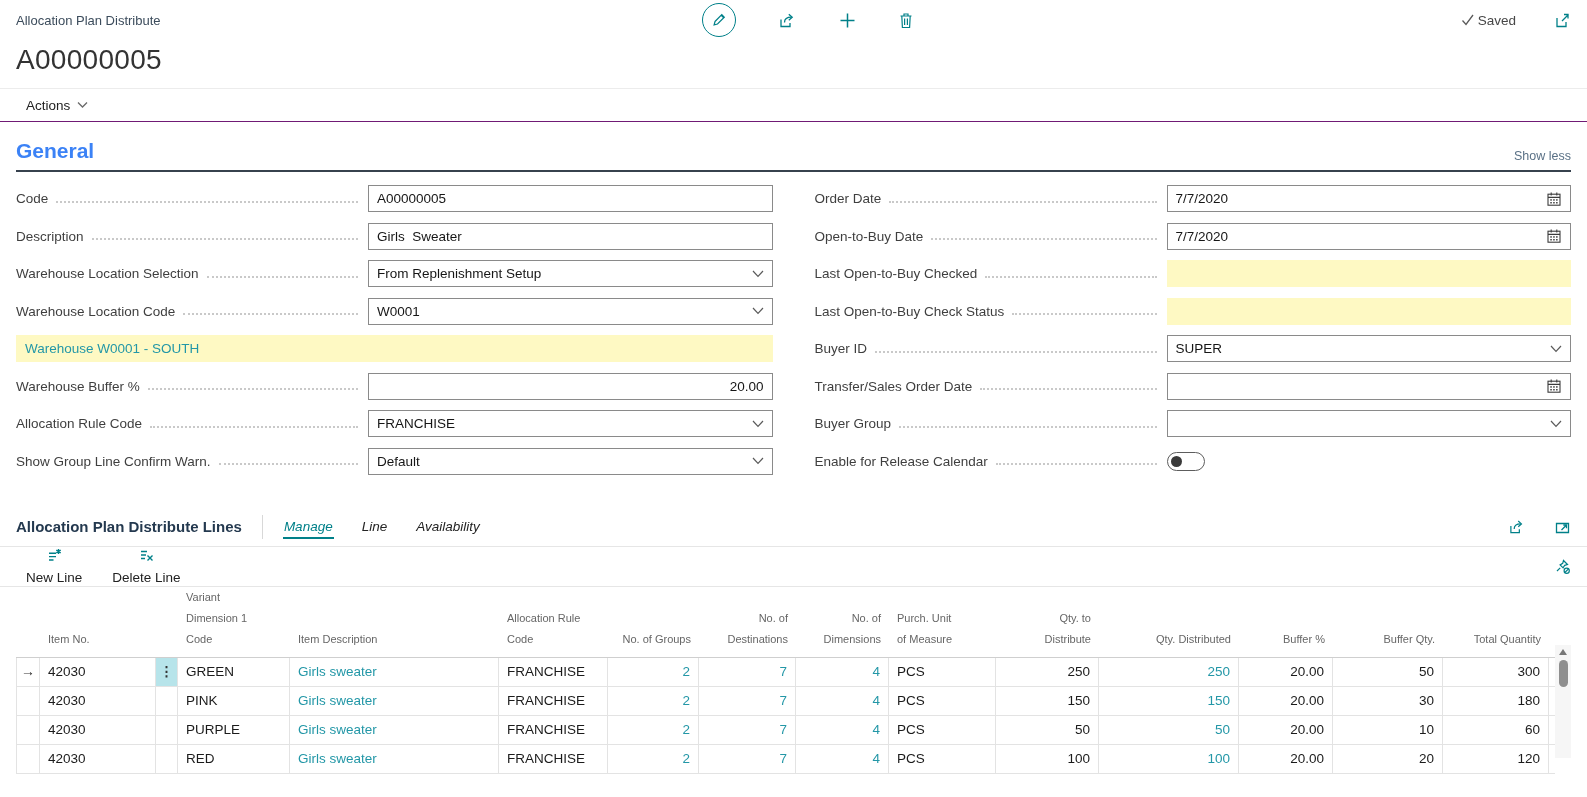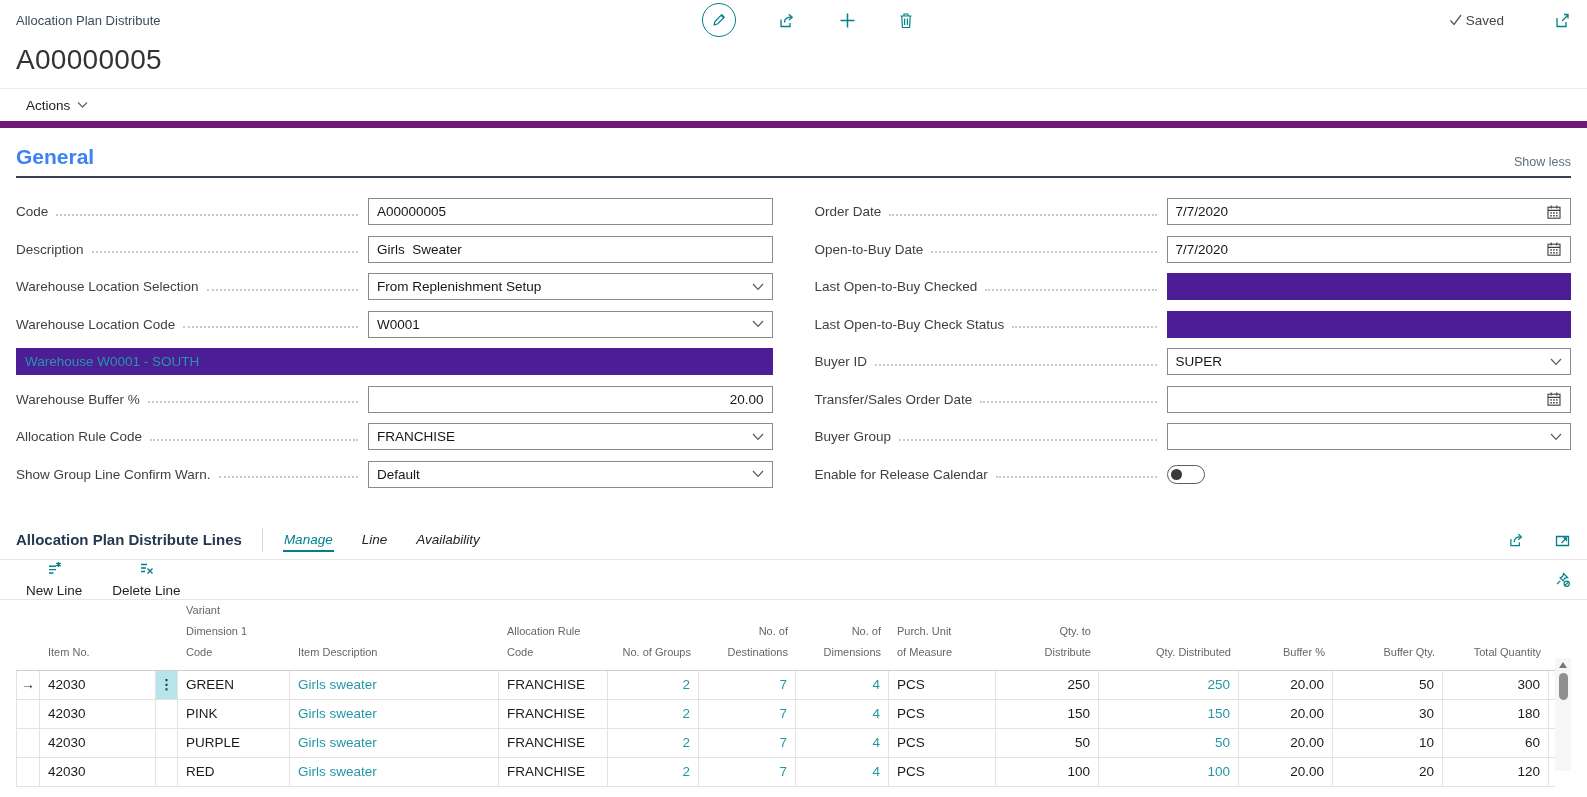--- a/index.html
+++ b/index.html
@@ -7,48 +7,48 @@
     font-family:"Liberation Sans", sans-serif; color:#1f1f1f; }
 
   
   .topbar { height:40px; display:flex; align-items:center; padding:0 16px; position:relative; }
   .app-title { font-size:13px; color:#3c4c5c; }
   .center-icons { position:absolute; left:50%; transform:translateX(-50%); margin-left:14px;
     display:flex; align-items:center; gap:42px; color:#008089; }
   .icon-btn { display:flex; align-items:center; justify-content:center; cursor:pointer; color:#008089; }
   .icon-circle { width:34px; height:34px; border:1px solid #008089; border-radius:50%;
     display:flex; align-items:center; justify-content:center; }
-  .top-right { margin-left:auto; display:flex; gap:50px; }
+  .top-right { margin-left:auto; display:flex; gap:38px; }
   .saved { display:flex; align-items:center; gap:3px; font-size:13.5px; color:#474747; }
 
   
   .page-title { font-size:28px; color:#333; padding:4px 16px 12px; font-weight:400; letter-spacing:.3px; }
-  .actions-bar { border-top:1px solid #ececec; border-bottom:7px solid #701a75; height:40px;
+  .actions-bar { border-top:1px solid #ececec; border-bottom:1px solid #701a75; height:34px;
     display:flex; align-items:center; padding:0 16px; }
   .actions-btn { display:flex; align-items:center; gap:7px; font-size:13.5px; color:#222;
     padding-left:10px; cursor:pointer; }
 
   
   .section { padding:17px 16px 0; }
   .sec-head { display:flex; justify-content:space-between; align-items:flex-end;
     padding-bottom:7px; border-bottom:2px solid #37424e; }
   .sec-title { font-size:21px; font-weight:700; color:#3b82f6; }
   .show-less { font-size:12.5px; color:#5a7186; cursor:pointer; }
 
-  .form { display:flex; gap:42px; padding:15px 16px 0; }
+  .form { display:flex; gap:42px; padding:8px 16px 0; }
   .fcol { flex:1; min-width:0; }
   .field { display:flex; align-items:center; height:37.5px; }
   .flabel { flex:0 0 352px; display:flex; align-items:center; min-width:0; }
   .ltext { font-size:13.5px; color:#3f3f3f; white-space:nowrap; }
   .leader { flex:1; margin:0 10px 0 8px; border-bottom:2px dotted #c9c9c9; transform:translateY(3px); min-width:12px; }
   .control { flex:1; height:27px; border:1px solid #8a8a8a; background:#fff;
     display:flex; align-items:center; padding:0 8px; font-size:13.5px; color:#161616; position:relative; }
   .control .cval { white-space:pre; overflow:hidden; flex:1; }
   .control.num .cval { text-align:right; }
-  .control.ro { border-color:transparent; background:#4c1d95;justify-content:center; }
+  .control.ro { border-color:transparent; background:#fef9c3;justify-content:center; }
   .cval.link { color:#2397a7; }
   .chev, .cal { flex:none; margin-left:8px; }
   .toggle-wrap { flex:1; display:flex; align-items:center; }
   .toggle { width:38px; height:19px; border:1px solid #5d5d5d; border-radius:10px; background:#fff; position:relative; cursor:pointer; }
   .knob { position:absolute; left:3px; top:3px; width:11px; height:11px; border-radius:50%; background:#3a3a3a; }
 
   
   .lines-head { display:flex; align-items:center; padding:0 16px; margin-top:27px; height:40px;
     border-bottom:1px solid #e6e6e6; }
   .lines-title { font-size:15px; font-weight:700; color:#24394f; }

